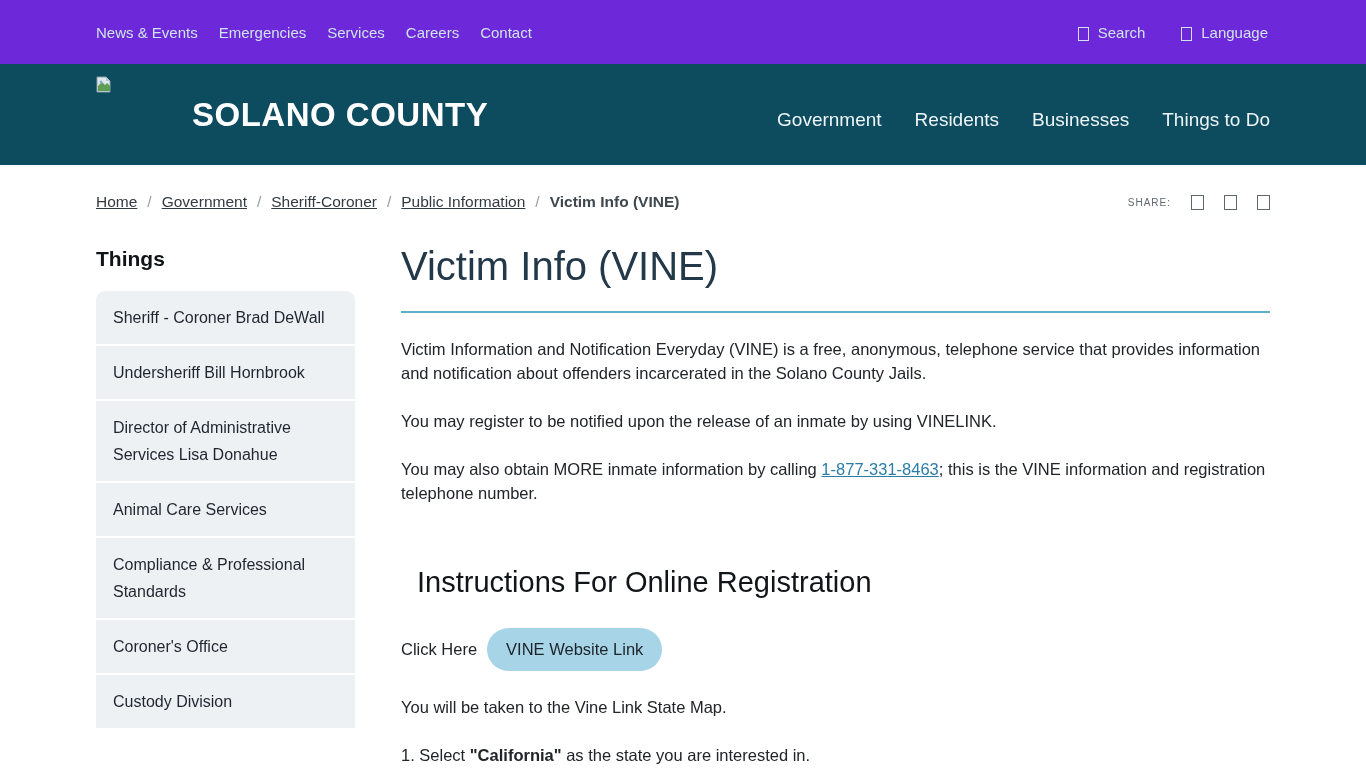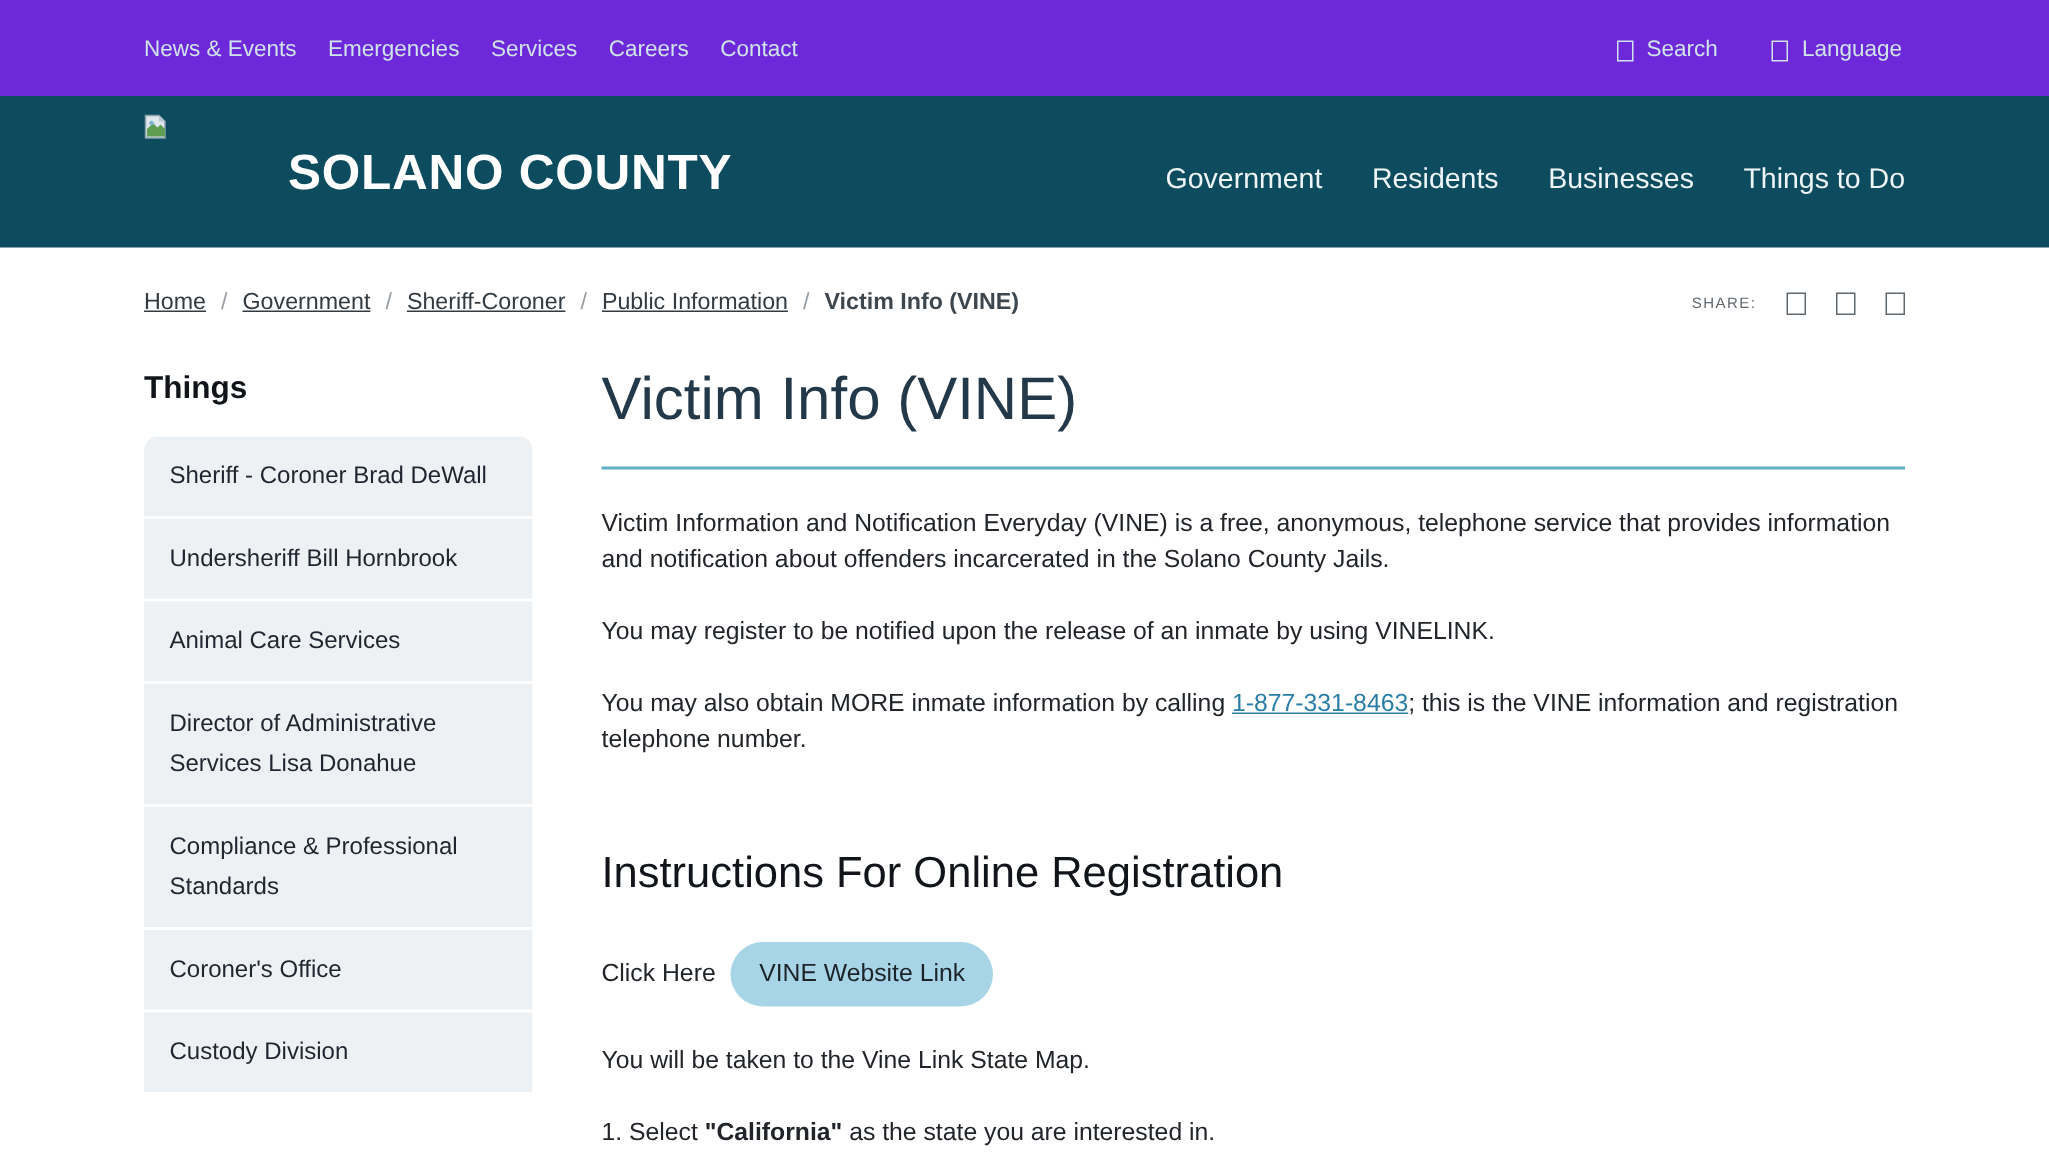--- a/index.html
+++ b/index.html
@@ -51,21 +51,21 @@
     background:#eef1f4; color:#1f2630; font-size:16px; line-height:27px;
     padding:13px 17px; cursor:pointer;
   }
   .side-item:first-child { border-radius:9px 9px 0 0; }
 
   .main { flex:1; min-width:0; }
   h1.page-title { font-size:40px; font-weight:400; color:#233949; margin:0; line-height:1.25; }
   .title-rule { border:none; border-top:2px solid #5fb0c7; margin:20px 0 0 0; }
   .main p { font-size:16.5px; line-height:24px; margin:24px 0 0 0; color:#212529; }
   .main a.phone-link { color:#2a7da7; text-decoration:underline; cursor:pointer; }
-  h2.section-title { font-size:29px; font-weight:400; color:#111418; margin:60px 0 0 0; line-height:1.2; }
+  h2.section-title { font-size:29px; font-weight:400; color:#111418; margin:60px 0 0 16px; line-height:1.2; }
   .cta-row { display:flex; align-items:center; gap:10px; margin-top:28px; }
   .cta-text { font-size:16.5px; }
   .pill-button {
     display:inline-block; background:#a8d4e8; color:#1c2429;
     border:none; border-radius:24px; padding:12px 19px;
     font-size:16.5px; font-family:"Liberation Sans", sans-serif; cursor:pointer;
   }
   .step b { font-weight:bold; }
 </style>
 </head>
@@ -133,22 +133,22 @@
   </div>
 </div>
 
 <div class="shell content">
 
   <aside class="sidebar">
     <div class="sidebar-heading">Things</div>
     <div class="side-list">
       <div class="side-item">Sheriff - Coroner Brad DeWall</div>
       <div class="side-item">Undersheriff Bill Hornbrook</div>
+      <div class="side-item">Director of Administrative Services Lisa Donahue</div>
       <div class="side-item">Animal Care Services</div>
-      <div class="side-item">Director of Administrative Services Lisa Donahue</div>
       <div class="side-item">Compliance &amp; Professional Standards</div>
       <div class="side-item">Coroner's Office</div>
       <div class="side-item">Custody Division</div>
     </div>
   </aside>
 
   <main class="main">
     <h1 class="page-title">Victim Info (VINE)</h1>
     <hr class="title-rule">
 

